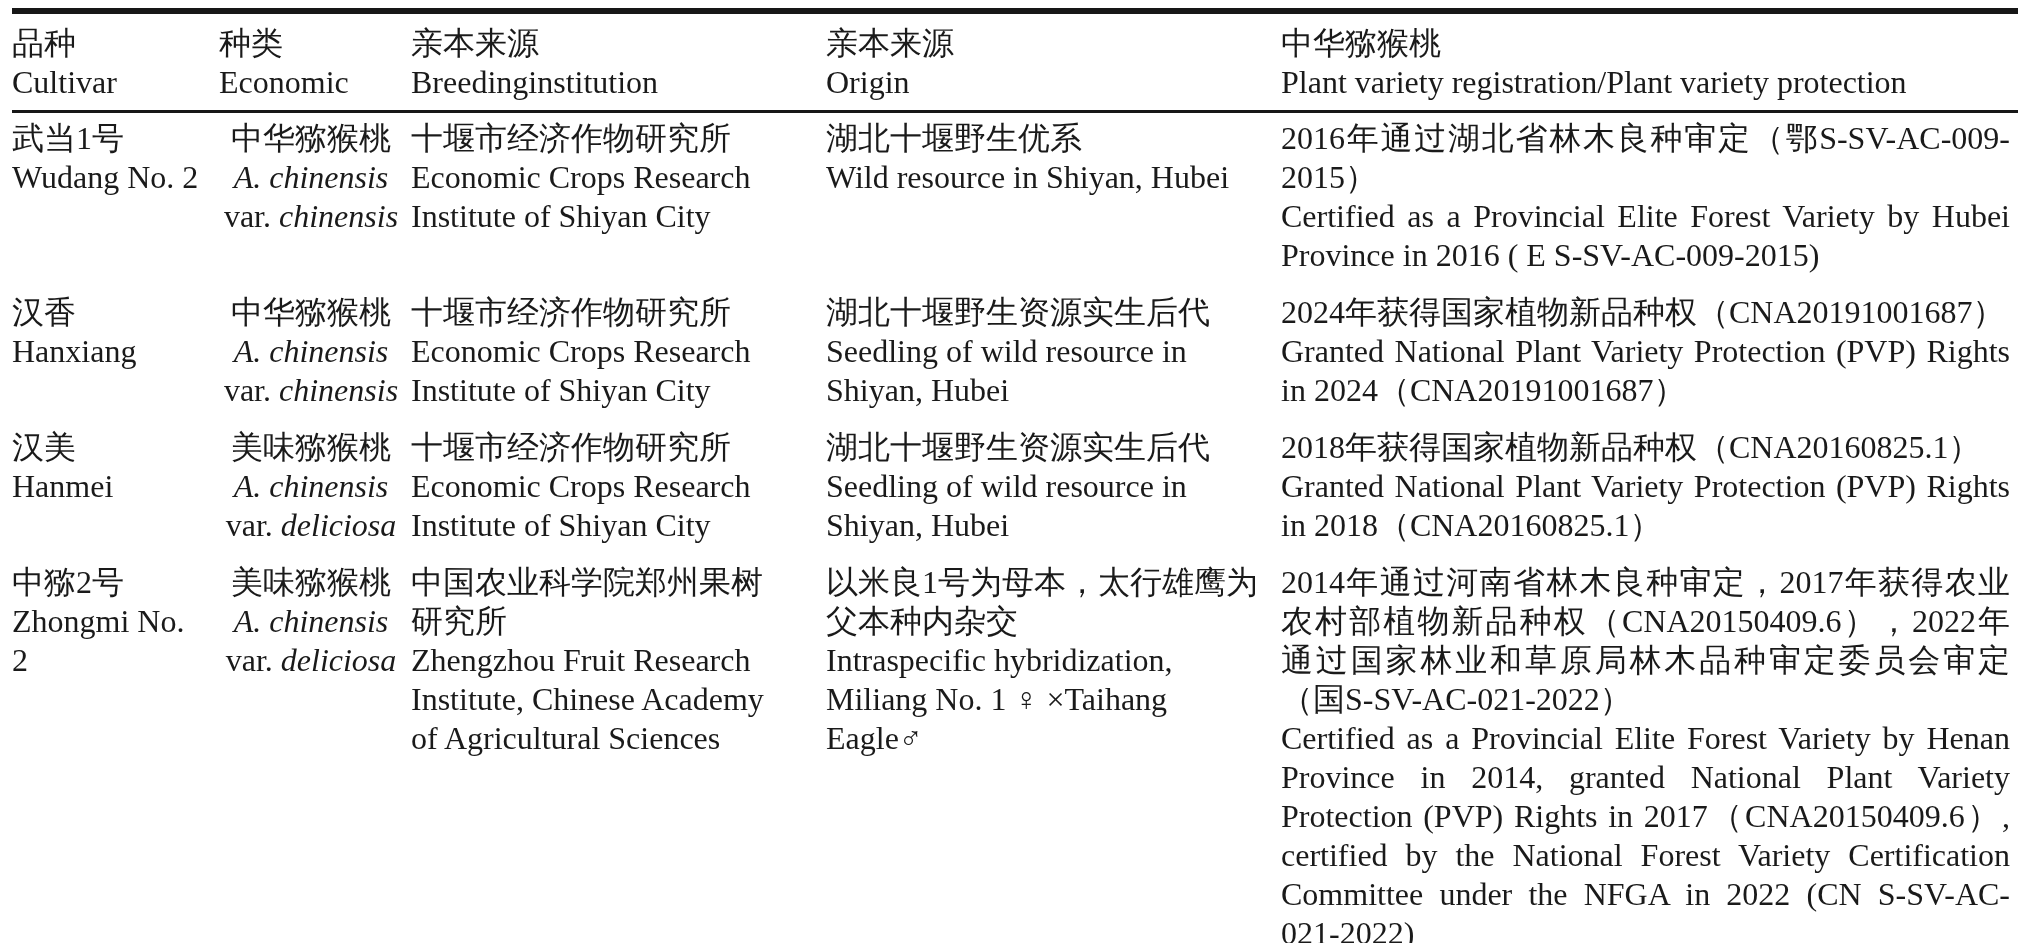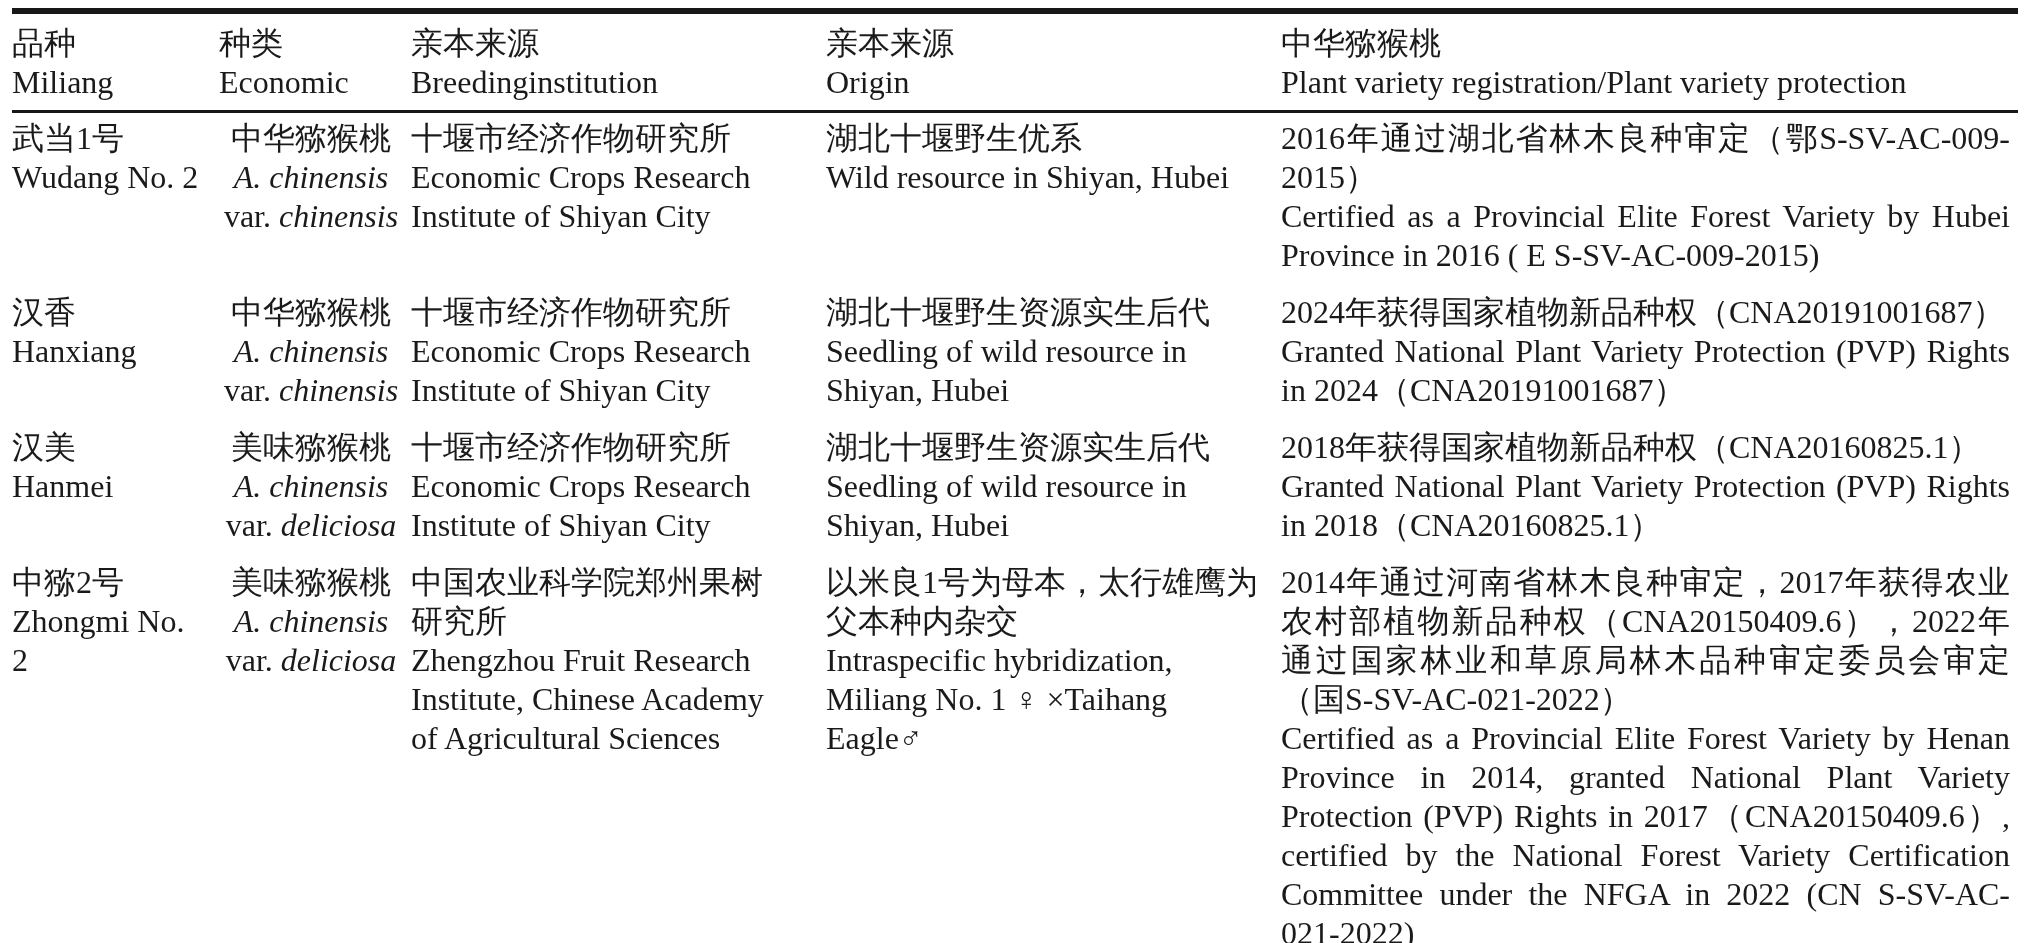--- a/index.html
+++ b/index.html
@@ -62,21 +62,21 @@
       <col class="c1">
         <col class="c2">
         <col class="c3">
         <col class="c4">
         <col class="c5">
     </colgroup>
     <thead>
       <tr>
         <th>
           <div class="cn">品种</div>
-          <div class="en">Miliang</div>
+          <div class="en">Cultivar</div>
         </th>
         <th>
           <div class="cn">种类</div>
           <div class="en">Economic</div>
         </th>
         <th>
           <div class="cn">亲本来源</div>
           <div class="en">Breedinginstitution</div>
         </th>
         <th>

